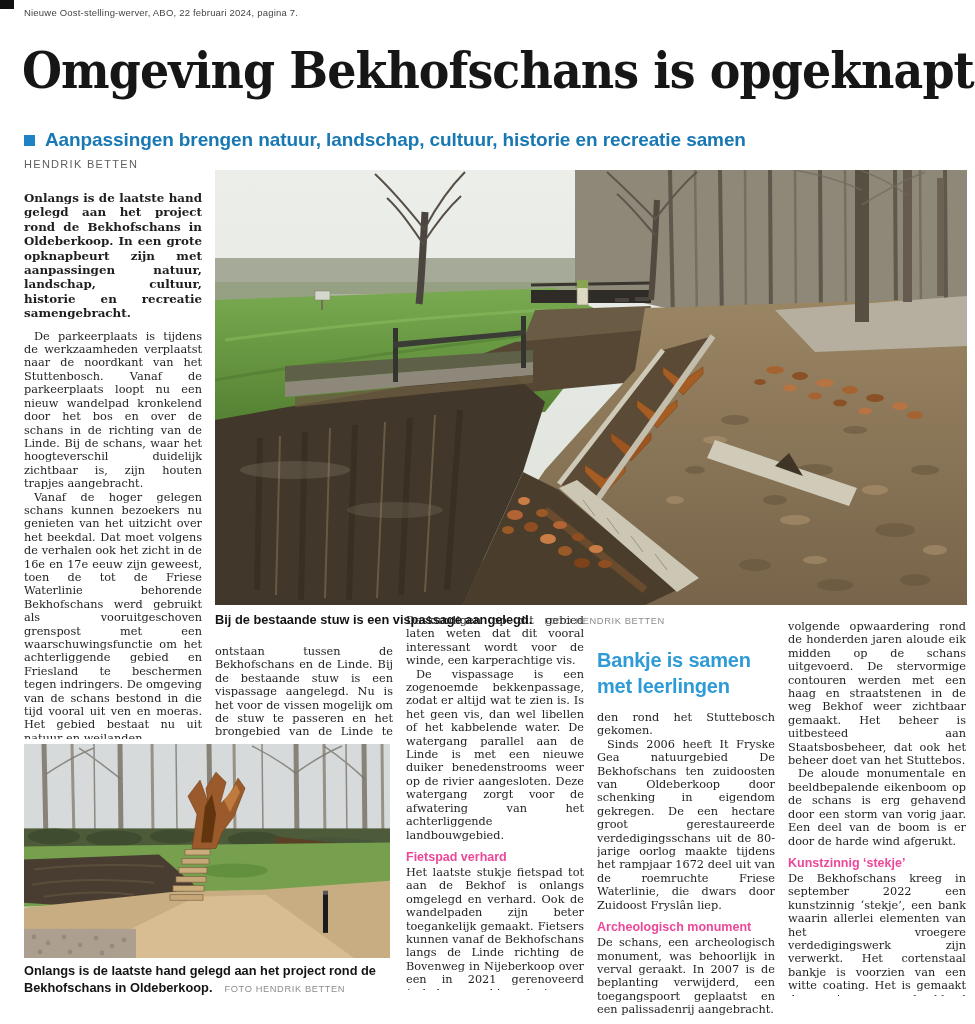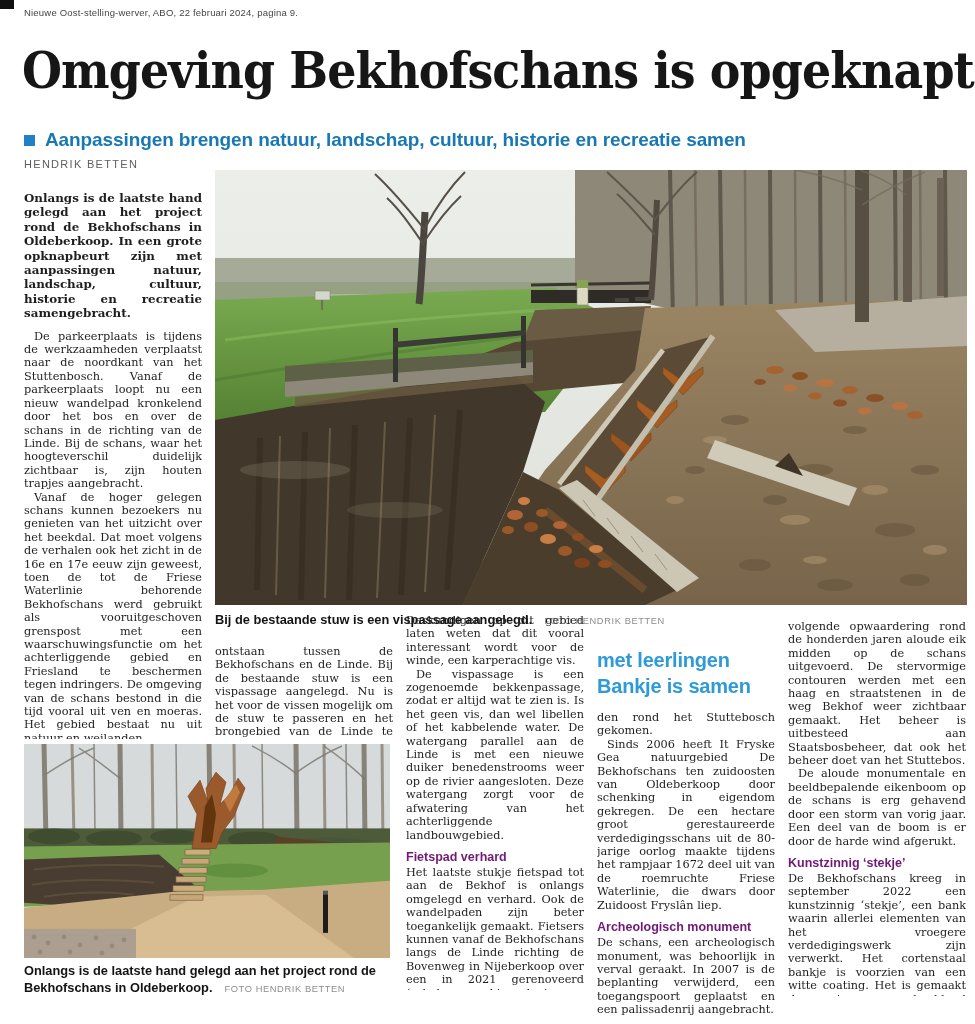--- a/index.html
+++ b/index.html
@@ -32,21 +32,21 @@
     font-size:11.3px; line-height:13.4px; text-align:justify; color:#1e1e1e;
   }
   #col1 { left:24px;  top:191px; height:548px; }
   #col2 { left:215px; top:645px; height:95px;  }
   #col3 { left:406px; top:614px; height:376px; }
   #col4 { left:597px; top:645px; height:376px; }
   #col5 { left:788px; top:620px; height:376px; }
   .intro { font-weight:700; font-size:11.9px; line-height:14.4px; margin-bottom:9px; }
   .para.indent { text-indent:10px; }
   .subhead2 {
-    font:700 12.5px "Liberation Sans", sans-serif; color:#701a75;
+    font:700 12.5px "Liberation Sans", sans-serif; color:#ec4899;
     text-align:left; margin:8px 0 2px;
   }
   .pullquote {
     font:700 20px/26px "Liberation Sans", sans-serif; color:#2f9bd6;
     text-align:left; margin:2px 0 12px; letter-spacing:-.2px;
   }
   .pullquote span { display:block; }
   .pullquote span.stretch { text-align:justify; text-align-last:justify; }
   .photo { position:absolute; background:#e7e7e2; }
   .photo svg { display:block; width:100%; height:100%; }
@@ -59,21 +59,21 @@
   #caption-secondary { left:24px; top:963px; width:366px; }
   .credit {
     font:400 9.3px "Liberation Sans", sans-serif; color:#8c8c8c;
     letter-spacing:.6px; margin-left:12px; white-space:nowrap;
   }
 </style>
 </head>
 <body>
 
 <div class="corner-mark"></div>
-<div class="masthead">Nieuwe Oost-stelling-werver, ABO, 22 februari 2024, pagina 9.</div>
+<div class="masthead">Nieuwe Oost-stelling-werver, ABO, 22 februari 2024, pagina 7.</div>
 
 <h1 class="headline">Omgeving Bekhofschans is opgeknapt</h1>
 
 <div class="subheadline">
   <span class="bullet"></span>
   <span>Aanpassingen brengen natuur, landschap, cultuur, historie en recreatie samen</span>
 </div>
 
 <div class="byline">HENDRIK BETTEN</div>
 
@@ -278,22 +278,22 @@
 
 <div class="col" id="col3">
   <p class="para">Deskundigen op dit gebied laten weten dat dit vooral interessant wordt voor de winde, een karperachtige vis.</p>
   <p class="para indent">De vispassage is een zogenoemde bekkenpassage, zodat er altijd wat te zien is. Is het geen vis, dan wel libellen of het kabbelende water. De watergang parallel aan de Linde is met een nieuwe duiker benedenstrooms weer op de rivier aangesloten. Deze watergang zorgt voor de afwatering van het achterliggende landbouwgebied.</p>
   <h3 class="subhead2">Fietspad verhard</h3>
   <p class="para">Het laatste stukje fietspad tot aan de Bekhof is onlangs omgelegd en verhard. Ook de wandelpaden zijn beter toegankelijk gemaakt. Fietsers kunnen vanaf de Bekhofschans langs de Linde richting de Bovenweg in Nijeberkoop over een in 2021 gerenoveerd (schelpen maakten plaats voor beton) fietspad fietsen. Waar tot voor kort nog geparkeerd kon worden, is nu een houten paal over het toegangspad naar de natuurlan-</p>
 </div>
 
 <div class="col" id="col4">
   <div class="pullquote">
+    <span>Bankje is samen</span>
     <span>met leerlingen</span>
-    <span>Bankje is samen</span>
   </div>
   <p class="para">den rond het Stuttebosch gekomen.</p>
   <p class="para indent">Sinds 2006 heeft It Fryske Gea natuurgebied De Bekhofschans ten zuidoosten van Oldeberkoop door schenking in eigendom gekregen. De een hectare groot gerestaureerde verdedigingsschans uit de 80-jarige oorlog maakte tijdens het rampjaar 1672 deel uit van de roemruchte Friese Waterlinie, die dwars door Zuidoost Fryslân liep.</p>
   <h3 class="subhead2">Archeologisch monument</h3>
   <p class="para">De schans, een archeologisch monument, was behoorlijk in verval geraakt. In 2007 is de beplanting verwijderd, een toegangspoort geplaatst en een palissadenrij aangebracht.</p>
 
 </div>
 
 <div class="col" id="col5">
   <p class="para">volgende opwaardering rond de honderden jaren aloude eik midden op de schans uitgevoerd. De stervormige contouren werden met een haag en straatstenen in de weg Bekhof weer zichtbaar gemaakt. Het beheer is uitbesteed aan Staatsbosbeheer, dat ook het beheer doet van het Stuttebos.</p>

